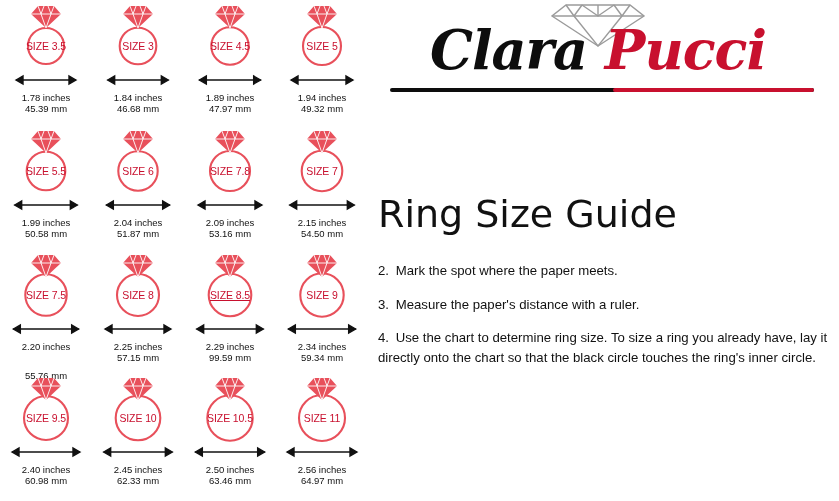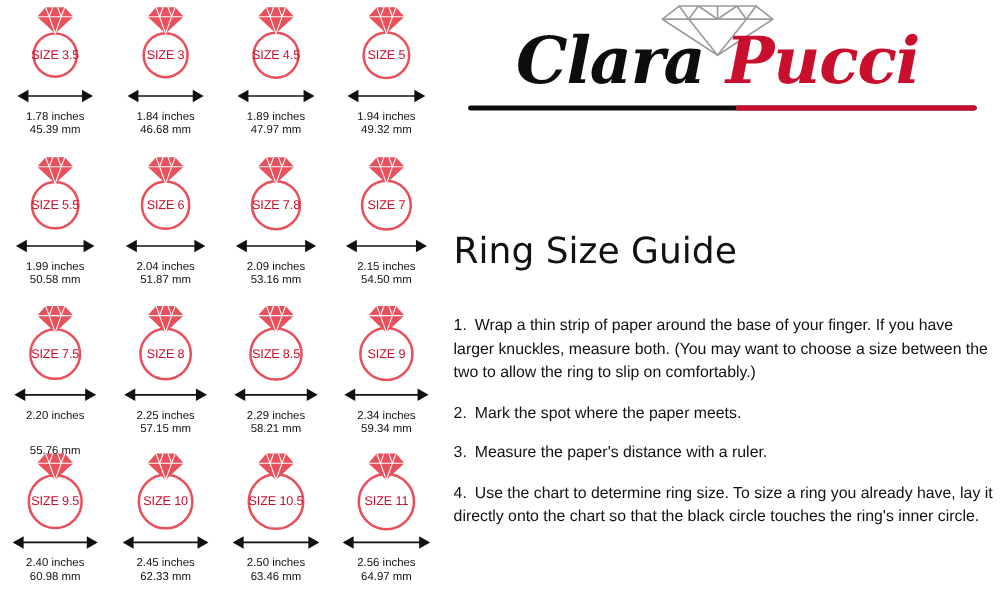--- a/index.html
+++ b/index.html
@@ -136,21 +136,21 @@
     left: 245px;
     width: 201px;
     background: #c8102e;
     top: 88px;
   }
 
   .guide-title {
     position: absolute;
     left: 10px;
     top: 192px;
-    font-size: 30px;
+    font-size: 38px;
     color: #111;
     font-family: "DejaVu Sans", sans-serif;
     letter-spacing: 0px;
   }
 
   .steps {
     position: absolute;
     left: 10px;
     top: 248px;
     width: 450px;
@@ -473,32 +473,32 @@
               <g fill="#e8505b">
                 <path d="M31 12 L38 4 L54 4 L61 12 L46 26 Z"></path>
               </g>
               <g stroke="#ffffff" stroke-width="0.9" fill="none">
                 <path d="M31 12 L61 12"></path>
                 <path d="M38 4 L41 12 L46 26 L51 12 L54 4"></path>
                 <path d="M41 12 L44 4 M51 12 L48 4"></path>
               </g>
             </svg>
           </div>
-          <div class="size-label" style="top: 40px;">SIZE 8.5</div>
+          <div class="size-label" style="top: 40px; text-decoration: underline;">SIZE 8.5</div>
           <div class="arrow-wrap" style="top: 74px;">
             <svg class="arrow-svg" width="92" height="12" viewBox="0 0 92 12">
               <g stroke="#111" stroke-width="1.4" fill="#111">
                 <line x1="12.666666666666671" y1="6" x2="79.33333333333333" y2="6"></line>
                 <polygon points="12.666666666666671,6 19.66666666666667,2 19.66666666666667,10"></polygon>
                 <polygon points="79.33333333333333,6 72.33333333333333,2 72.33333333333333,10"></polygon>
               </g>
             </svg>
           </div>
           <div class="meas" style="top: 92px;">2.29 inches</div>
-          <div class="meas" style="top: 103px;">58.21 mm</div>
+          <div class="meas" style="top: 103px;">99.59 mm</div>
         </div>
         <div class="cell">
           <div class="ring-wrap">
             <svg class="ring-svg" width="92" height="70" viewBox="0 0 92 70">
               <g stroke="#e8505b" stroke-width="2.1" fill="none">
                 <circle cx="46" cy="44" r="21.7"></circle>
               </g>
               <g fill="#e8505b">
                 <path d="M31 12 L38 4 L54 4 L61 12 L46 26 Z"></path>
               </g>
@@ -660,19 +660,18 @@
       <div class="logo-text">
         <span class="logo-clara">Clara</span><span>&nbsp;</span><span class="logo-pucci">Pucci</span>
       </div>
       <div class="logo-underline"></div>
       <div class="logo-underline red"></div>
     </div>
 
     <div class="guide-title">Ring Size Guide</div>
 
     <div class="steps" id="steps">
-        <p class="step"><span class="num">1.</span> <span>Wrap a thin strip of paper around the base of your finger. If you have larger knuckles, measure both. (You may want to choose a size between the two to allow the ring to slip on comfortably.)</span></p>
         <p class="step"><span class="num">2.</span> <span>Mark the spot where the paper meets.</span></p>
         <p class="step"><span class="num">3.</span> <span>Measure the paper's distance with a ruler.</span></p>
         <p class="step"><span class="num">4.</span> <span>Use the chart to determine ring size. To size a ring you already have, lay it directly onto the chart so that the black circle touches the ring's inner circle.</span></p>
       </div>
   </div>
 </div>
 
 </body></html>

